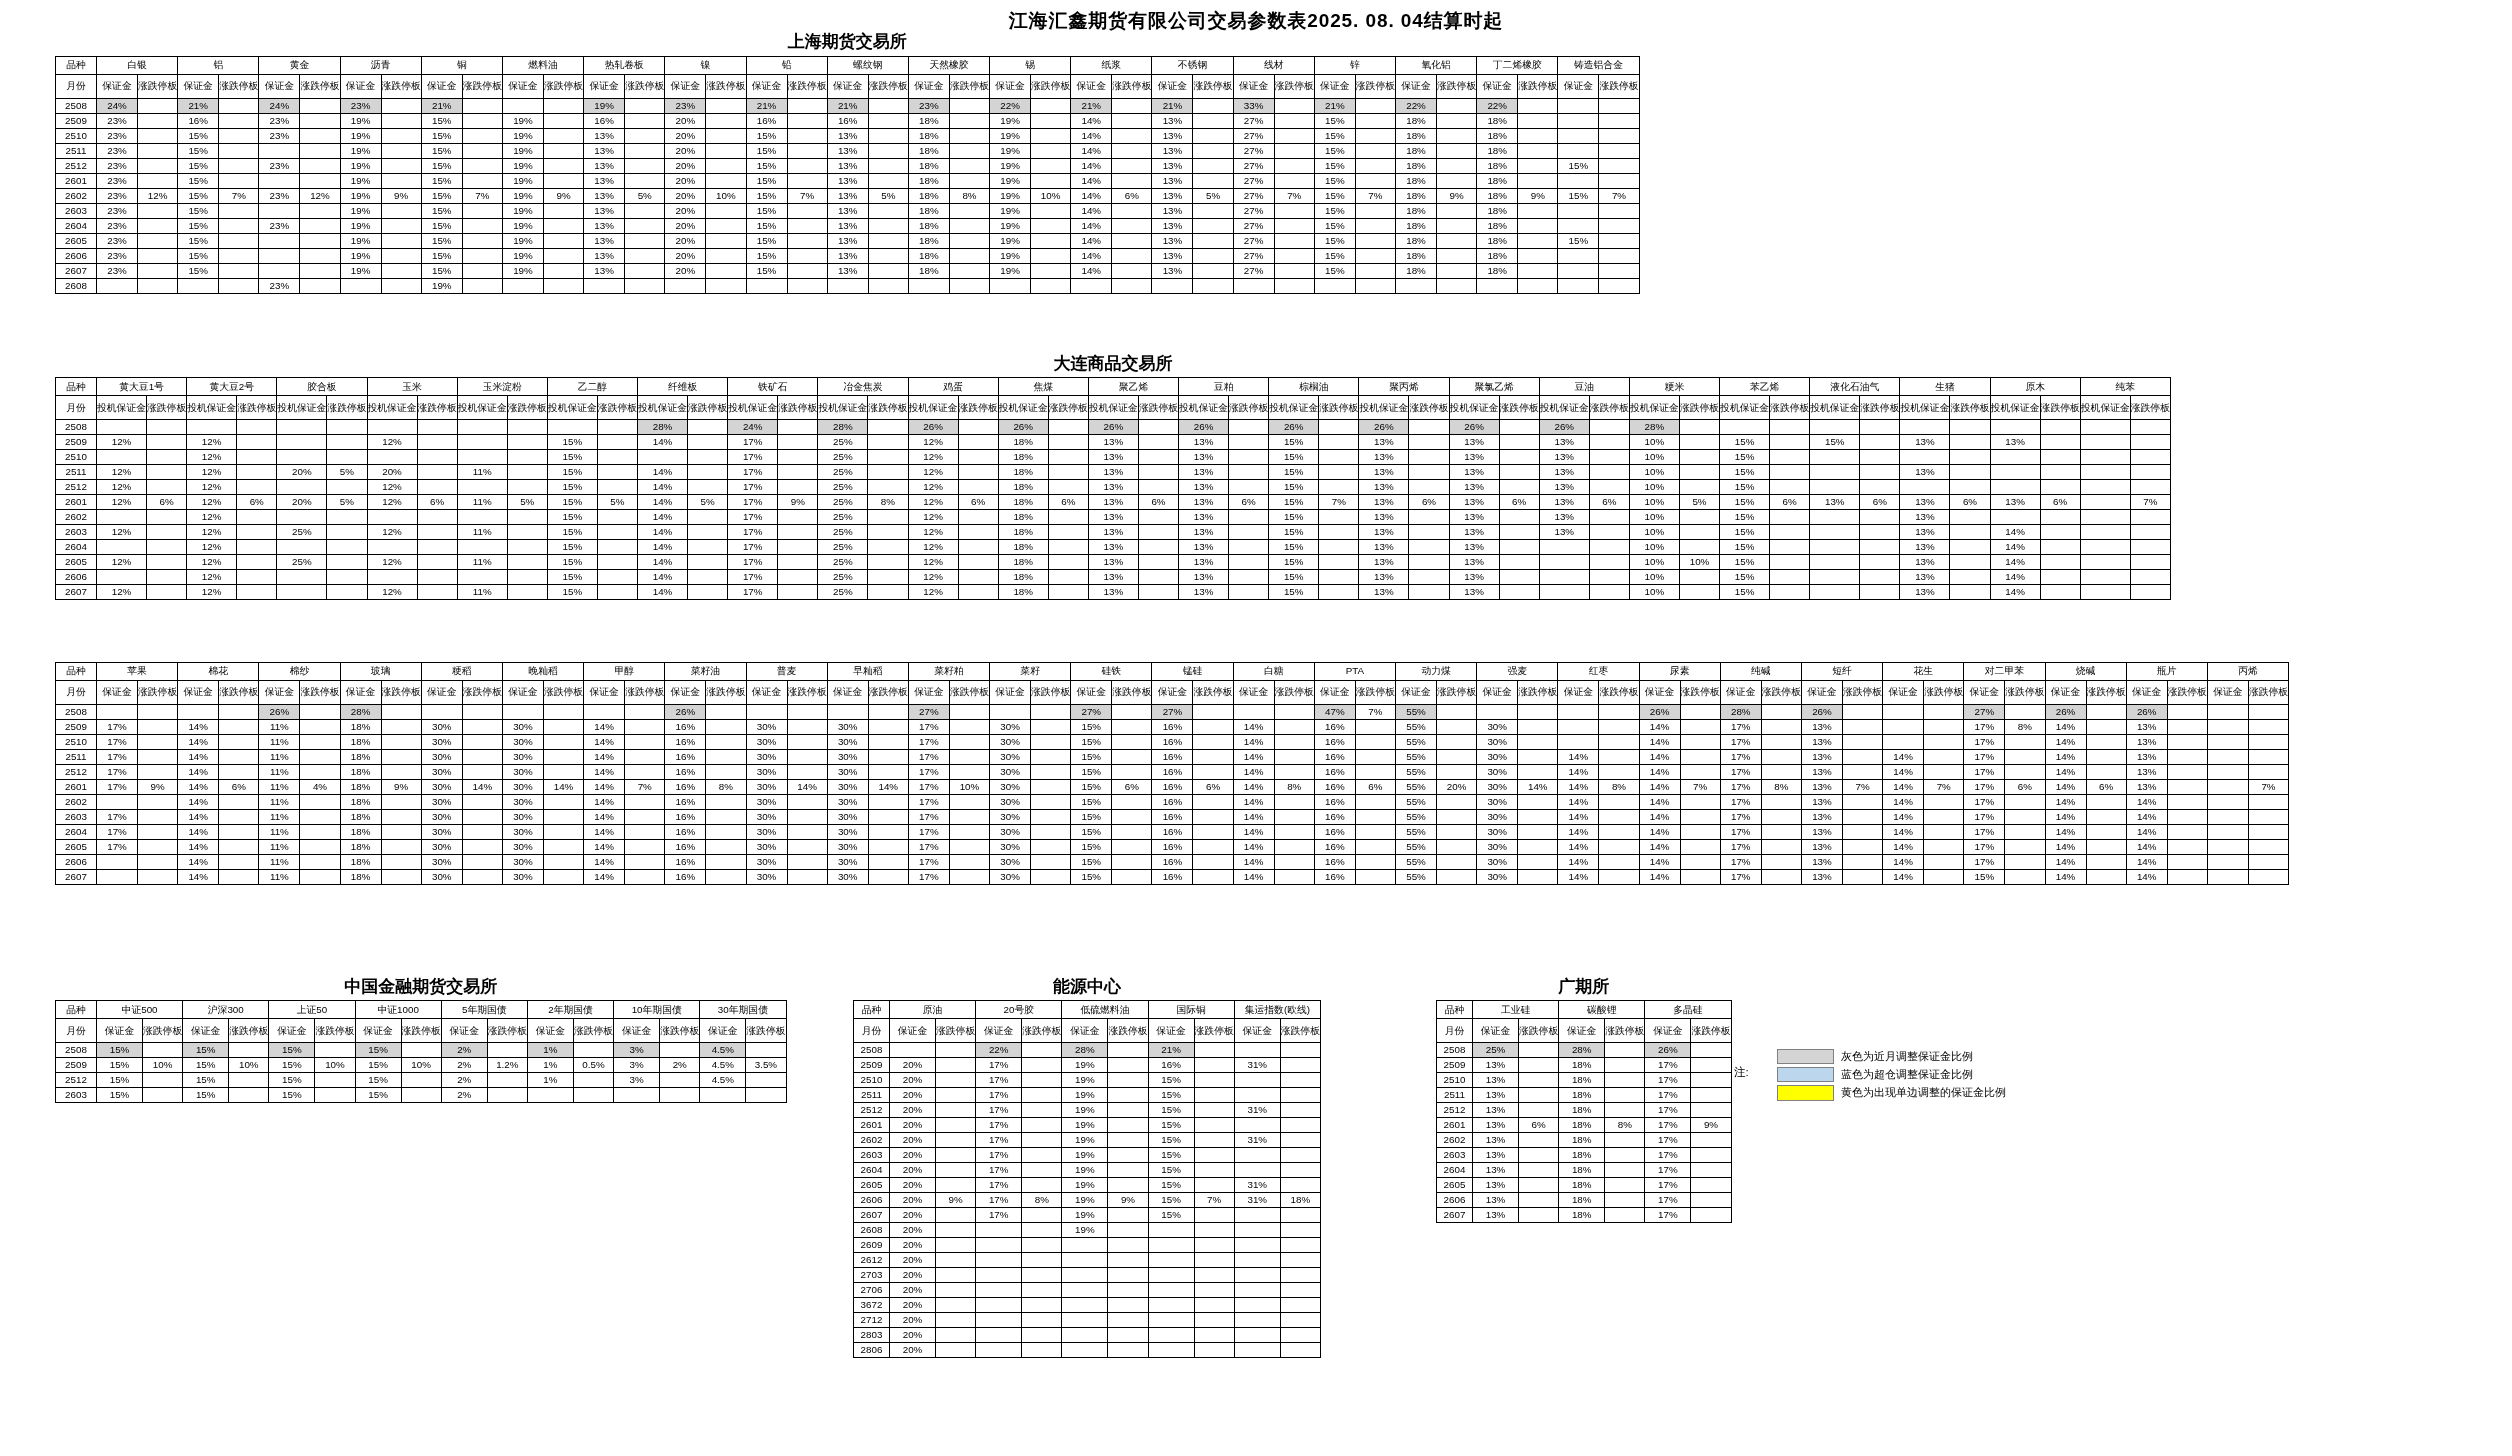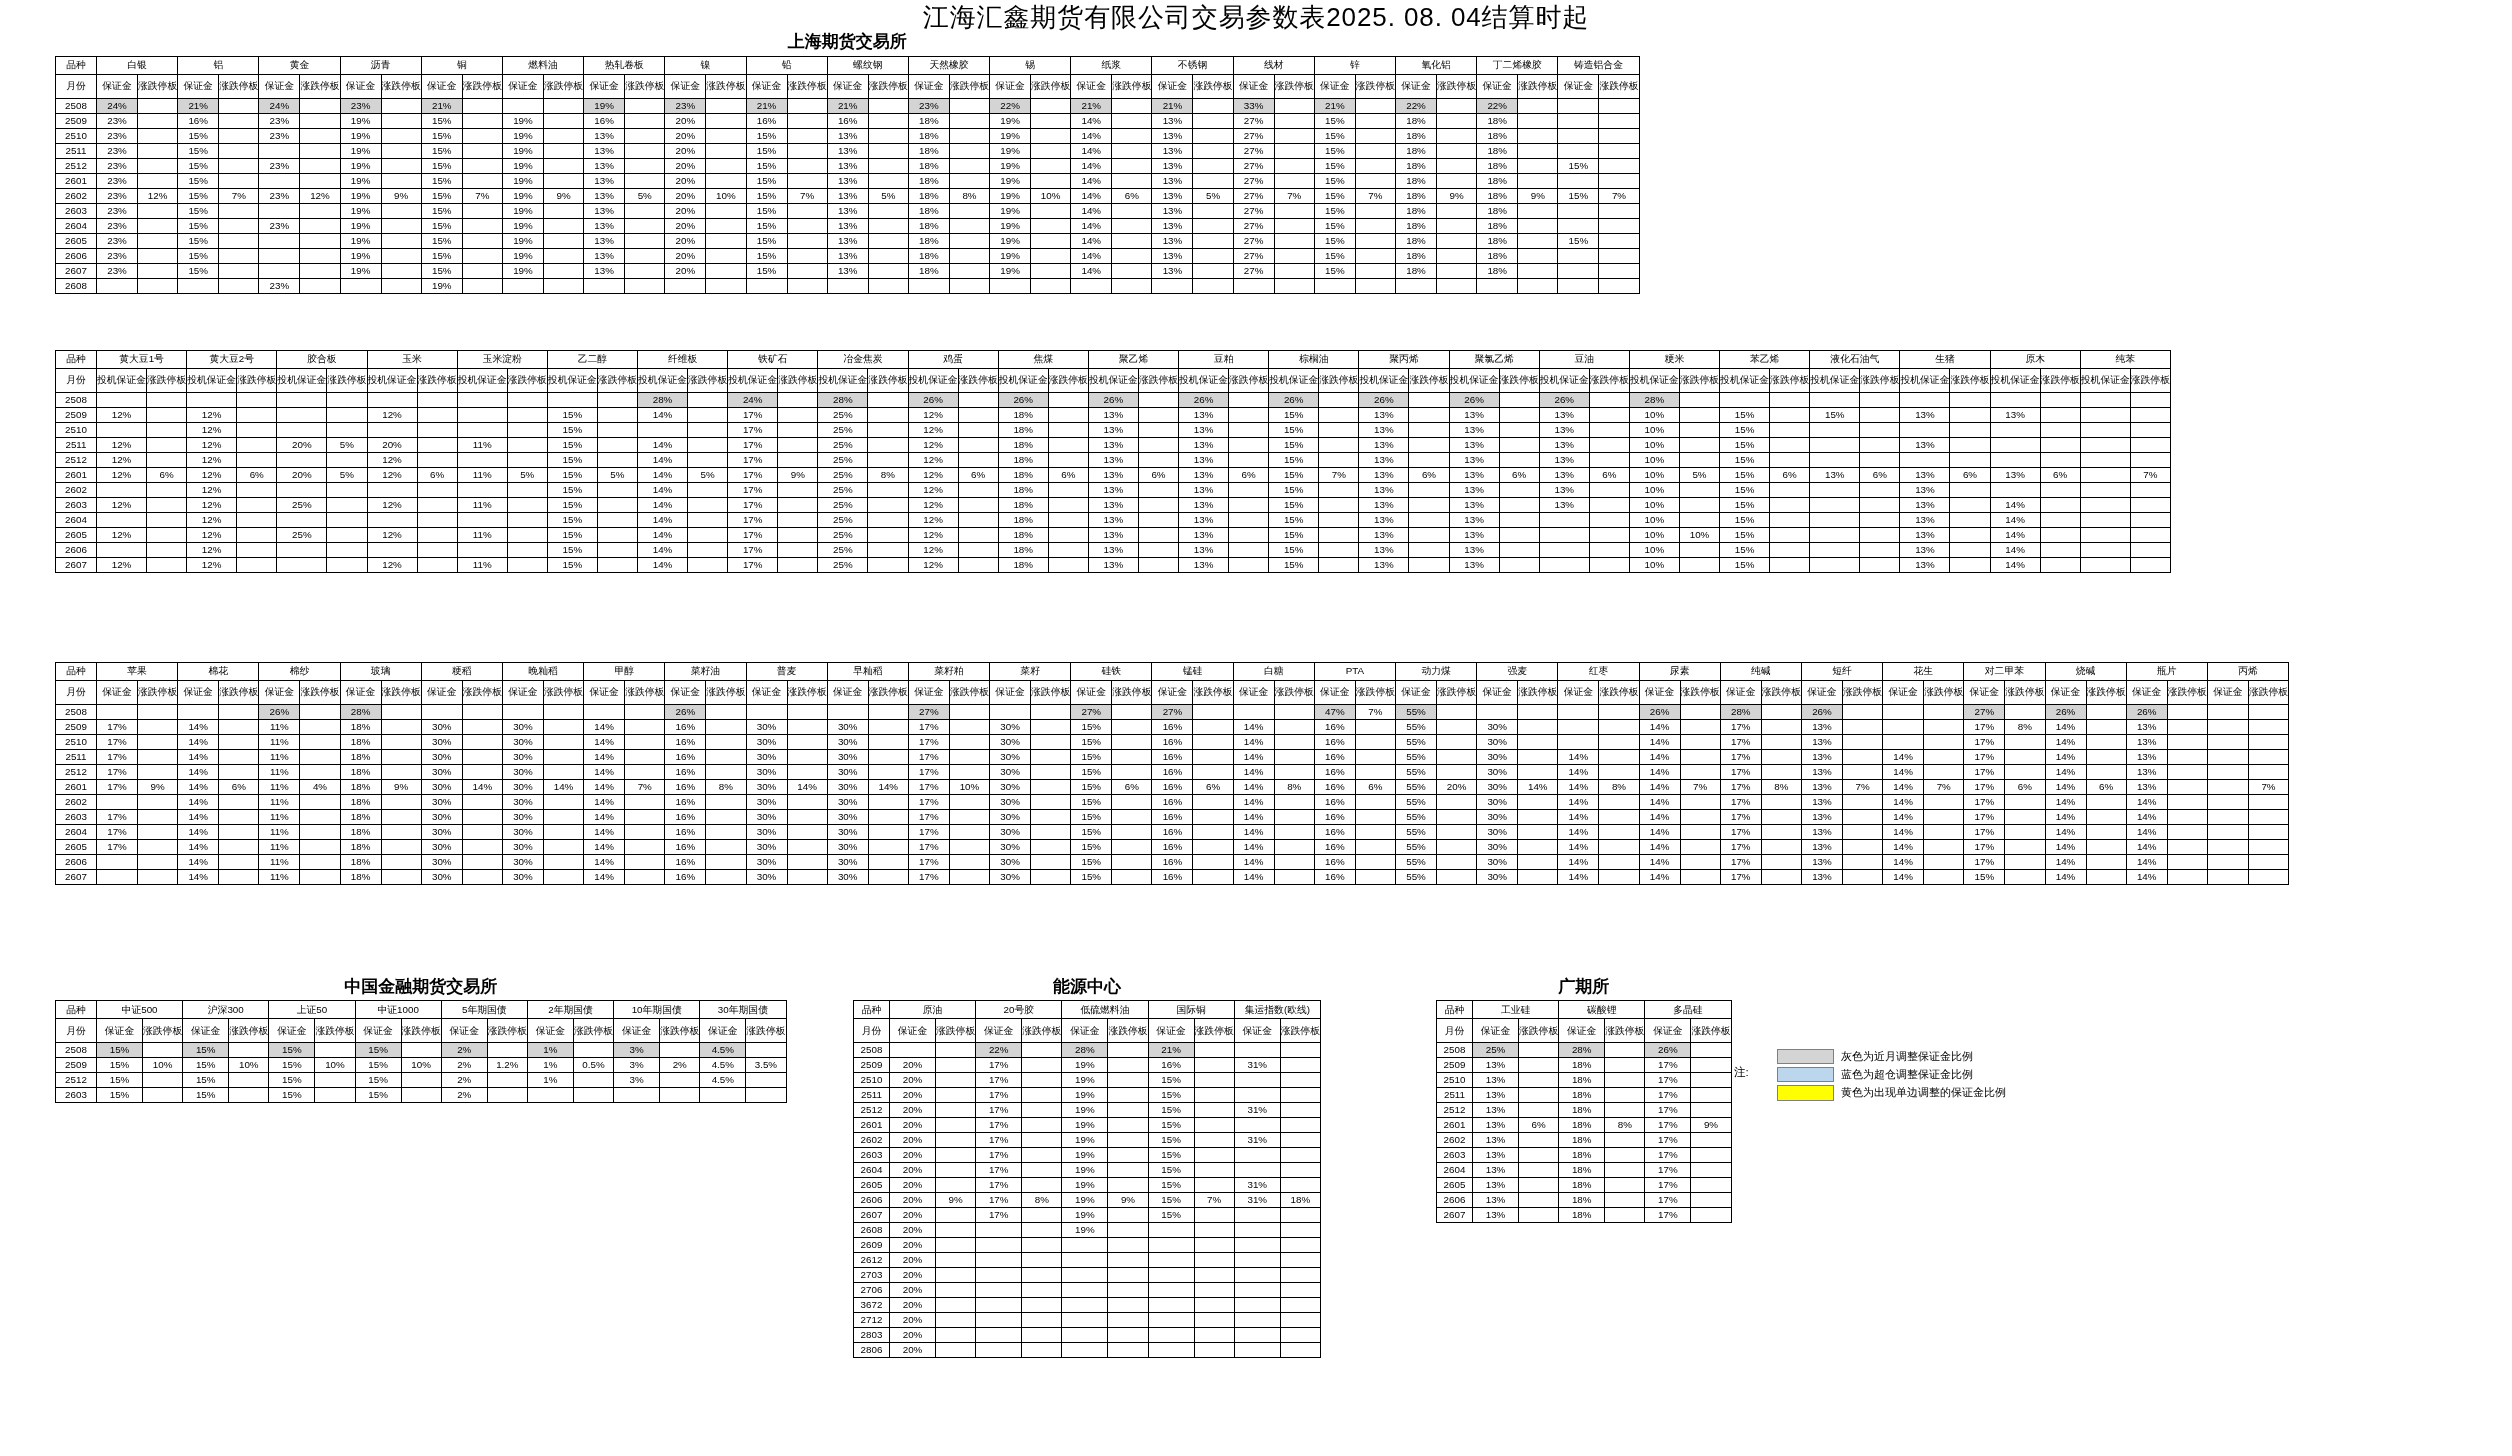--- a/index.html
+++ b/index.html
@@ -1,18 +1,18 @@
 <!DOCTYPE html>
 <html style="font-size:14.3px"><head>
 <meta charset="utf-8">
 <style>
   html,body{margin:0;padding:0;background:#ffffff;}
   body{font-family:"Liberation Sans","DejaVu Sans",sans-serif;color:#000;}
   #page{width:2512px;height:1457px;position:relative;overflow:hidden;}
-  .doc-title{text-align:center;font-size:26px;font-weight:normal;letter-spacing:0.9px;}
+  .doc-title{text-align:center;font-size:19px;font-weight:bold;padding-top:8px;letter-spacing:0.9px;}
   .section{position:absolute;}
   .sec-title{text-align:center;font-size:17px;font-weight:bold;padding:1.8px 0 2.7px 0;}
   table.grid{border-collapse:collapse;table-layout:fixed;}
   table.grid td,table.grid th{border:0.9px solid #000;font-size:9.8px;line-height:1.05;text-align:center;vertical-align:middle;padding:0;overflow:hidden;white-space:nowrap;}
   .hdr-prod{font-size:11px;font-weight:normal;height:17px;}
   .hdr-sub{font-size:9px;height:23px;line-height:1.1;}
   .rowlab{font-size:10.3px;height:14px;}
   .cell{height:14px;}
   .corner{font-size:9.8px;}
   .gray{background:#d4d4d4;}
@@ -669,20 +669,21 @@
               <td class="cell"></td>
               <td class="cell"></td>
               <td class="cell"></td>
             </tr>
           </tbody>
         </table>
       </div>
   </div>
 
   <div class="section" style="left:55px; top:350px;">
+    <div class="sec-title">大连商品交易所</div>
     <div id="tbl-dce">
         <table class="grid">
           <colgroup>
             <col style="width:41px">
             <col style="width:41px">
             <col style="width:32px">
             <col style="width:41px">
             <col style="width:32px">
             <col style="width:41px">
             <col style="width:32px">

